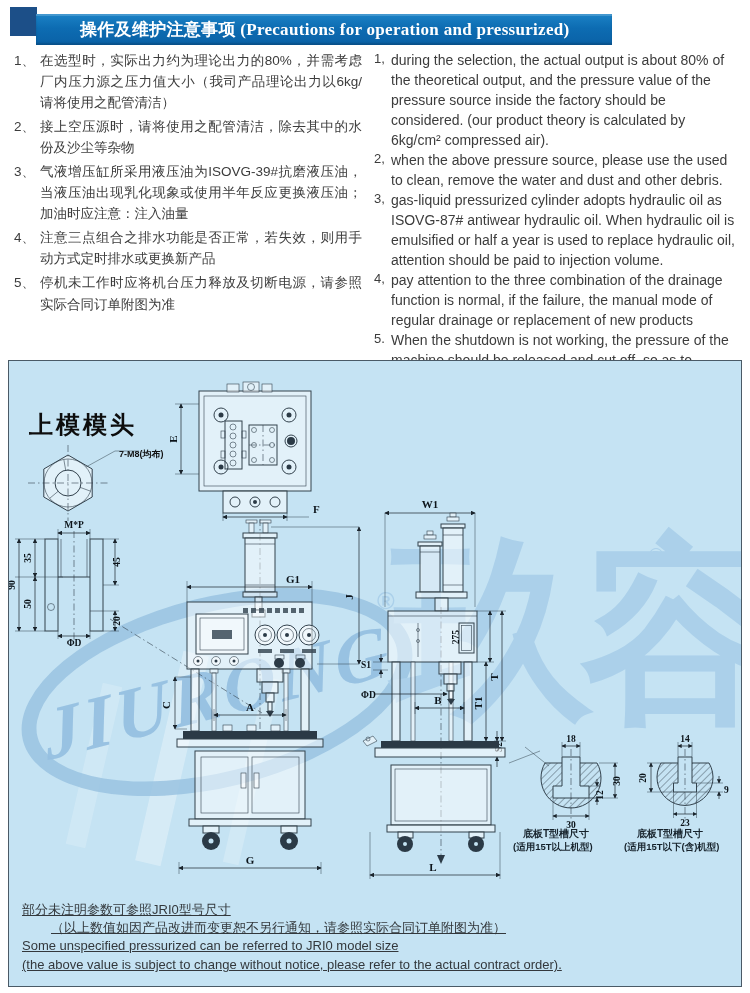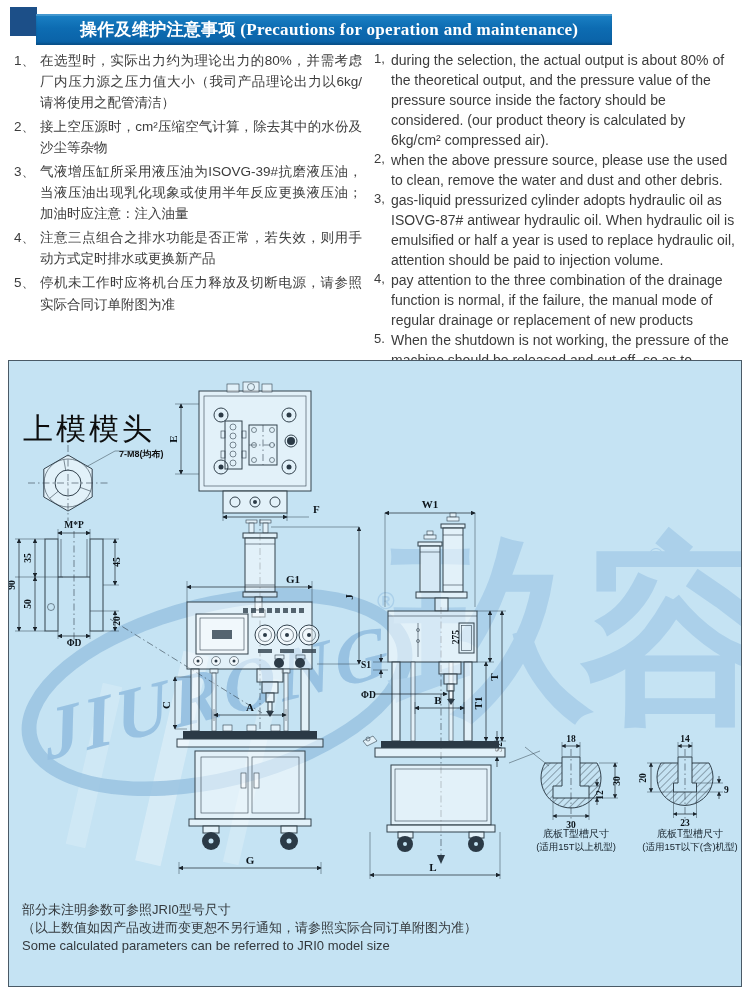--- a/index.html
+++ b/index.html
@@ -39,66 +39,66 @@
   .wm-logo{font-family:"Liberation Serif",serif;font-style:italic;font-weight:bold;
       font-size:74px;color:rgba(150,192,224,.95);letter-spacing:4px;transform:skewX(-6deg);white-space:nowrap;}
   .wm-big{position:absolute;left:384px;top:176px;font-size:200px;line-height:.95;font-weight:bold;
       color:#abd0ea;letter-spacing:-12px;z-index:1;white-space:nowrap;}
   .wm-reg1{position:absolute;left:368px;top:226px;font-size:24px;color:#abd0ea;z-index:1;font-weight:bold;}
   .wm-reg2{position:absolute;left:640px;top:183px;font-size:19px;color:#abd0ea;z-index:1;font-weight:bold;}
   .streak{position:absolute;background:rgba(255,255,255,.3);transform:rotate(13deg);z-index:1;}
 
   .lay2{z-index:2;} .lay3{z-index:3;}
 
-  .part-title{position:absolute;left:14px;top:48px;font-size:30px;font-weight:normal;color:#0d0d0d;
+  .part-title{position:absolute;left:20px;top:48px;font-size:24px;font-weight:bold;color:#0d0d0d;
       letter-spacing:3px;font-family:"Liberation Serif",serif;z-index:3;}
   .hex-note{position:absolute;left:110px;top:87px;font-size:9px;font-weight:bold;color:#111;z-index:3;}
 
   
   svg{overflow:visible;}
   .ln{stroke:#33424d;fill:none;stroke-width:1;}
   .lnw{stroke:#33424d;fill:rgba(255,255,255,.5);stroke-width:1;}
   .ln2{stroke:#33424d;fill:none;stroke-width:.6;}
   .ln2w{stroke:#33424d;fill:rgba(255,255,255,.5);stroke-width:.6;}
   .dark{fill:#2b3a46;stroke:none;}
   .dash{stroke:#33424d;stroke-width:.6;fill:none;stroke-dasharray:7 3 1.5 3;}
   .dimline{stroke:#1a242c;stroke-width:.7;fill:none;}
   .ext{stroke:#33424d;stroke-width:.5;fill:none;}
   text.dim{font-family:"Liberation Serif",serif;font-weight:bold;font-size:11px;fill:#0c141a;}
   text.dimn{font-family:"Liberation Serif",serif;font-weight:bold;font-size:9.5px;fill:#0c141a;}
   .mid{text-anchor:middle;}
   .microtxt{fill:#3b4b57;opacity:.85;}
 
-  .tslot-cap{position:absolute;font-size:10px;font-weight:normal;color:#16222b;text-align:center;z-index:3;white-space:nowrap;}
-
-  .note{position:absolute;left:13px;color:#33383c;z-index:4;white-space:nowrap;}
+  .tslot-cap{position:absolute;font-size:10px;font-weight:bold;color:#16222b;text-align:left;z-index:3;white-space:nowrap;}
+
+  .note{position:absolute;left:13px;color:#33383c;z-index:4;white-space:nowrap;text-decoration:underline;}
   .note-zh{font-size:13px;}
   .note-en{font-size:13px;}
 </style>
 </head>
 <body>
 
 <div class="page">
 
   <div class="hdr">
     <div class="hdr-sq"></div>
     <div class="hdr-bar">
-      <span class="hdr-title">操作及维护注意事项 (Precautions for operation and maintenance)</span>
+      <span class="hdr-title">操作及维护注意事项 (Precautions for operation and pressurized)</span>
     </div>
   </div>
 
   <div class="cols">
     <div class="col-zh">
       <div class="item">
           <span class="n">1、</span>
           <span class="t">在选型时，实际出力约为理论出力的80%，并需考虑厂内压力源之压力值大小（我司产品理论出力以6kg/请将使用之配管清洁）</span>
         </div>
       <div class="item">
           <span class="n">2、</span>
-          <span class="t">接上空压源时，cm²压缩空气计算，除去其中的水份及沙尘等杂物</span>
+          <span class="t">接上空压源时，请将使用之配管清洁，除去其中的水份及沙尘等杂物</span>
         </div>
       <div class="item">
           <span class="n">3、</span>
           <span class="t">气液增压缸所采用液压油为ISOVG-39#抗磨液压油，当液压油出现乳化现象或使用半年反应更换液压油；加油时应注意：注入油量</span>
         </div>
       <div class="item">
           <span class="n">4、</span>
           <span class="t">注意三点组合之排水功能是否正常，若失效，则用手动方式定时排水或更换新产品</span>
         </div>
       <div class="item">
@@ -512,16 +512,17 @@
       <line x1="36.5" y1="81" x2="59.5" y2="81" class="dimline" marker-start="url(#aR)" marker-end="url(#aR)"></line>
       <text class="dimn mid" x="48" y="93">23</text>
     </svg>
 
     <div class="tslot-cap" style="left:514px;top:466px;width:106px;">底板T型槽尺寸</div>
     <div class="tslot-cap" style="left:504px;top:480px;width:126px;font-size:9.5px;">(适用15T以上机型)</div>
     <div class="tslot-cap" style="left:628px;top:466px;width:106px;">底板T型槽尺寸</div>
     <div class="tslot-cap" style="left:615px;top:480px;width:132px;font-size:9.5px;">(适用15T以下(含)机型)</div>
 
     <div class="note note-zh" style="top:540px;">部分未注明参数可参照JRI0型号尺寸</div>
-    <div class="note note-zh" style="top:558px;">（以上数值如因产品改进而变更恕不另行通知，请参照实际合同订单附图为准）</div>
-    <div class="note note-en" style="top:577px;">Some calculated parameters can be referred to JRI0 model size</div>
+    <div class="note note-zh" style="top:558px;margin-left:29px;">（以上数值如因产品改进而变更恕不另行通知，请参照实际合同订单附图为准）</div>
+    <div class="note note-en" style="top:577px;">Some unspecified pressurized can be referred to JRI0 model size</div>
+    <div class="note note-en" style="top:596px;">(the above value is subject to change without notice, please refer to the actual contract order).</div>
   </div>
 </div>
 
 </body></html>

